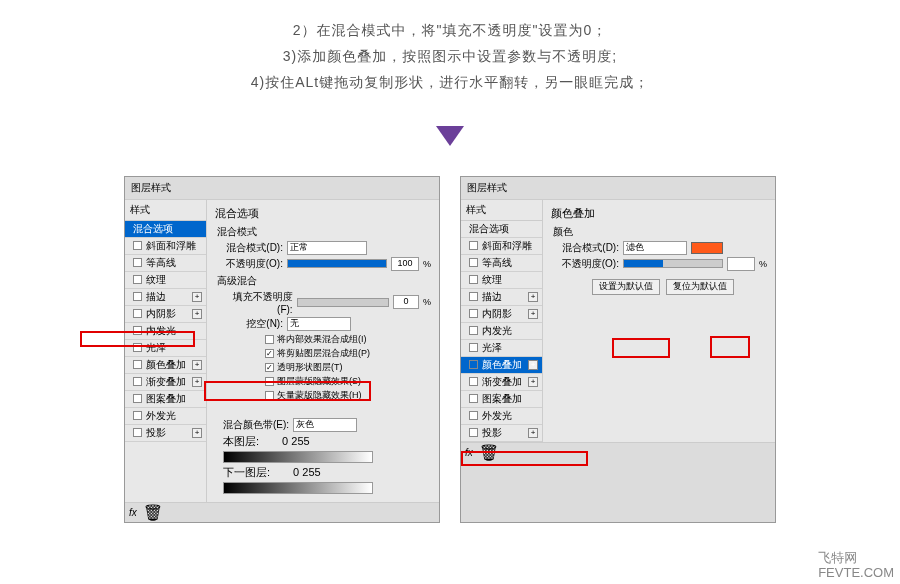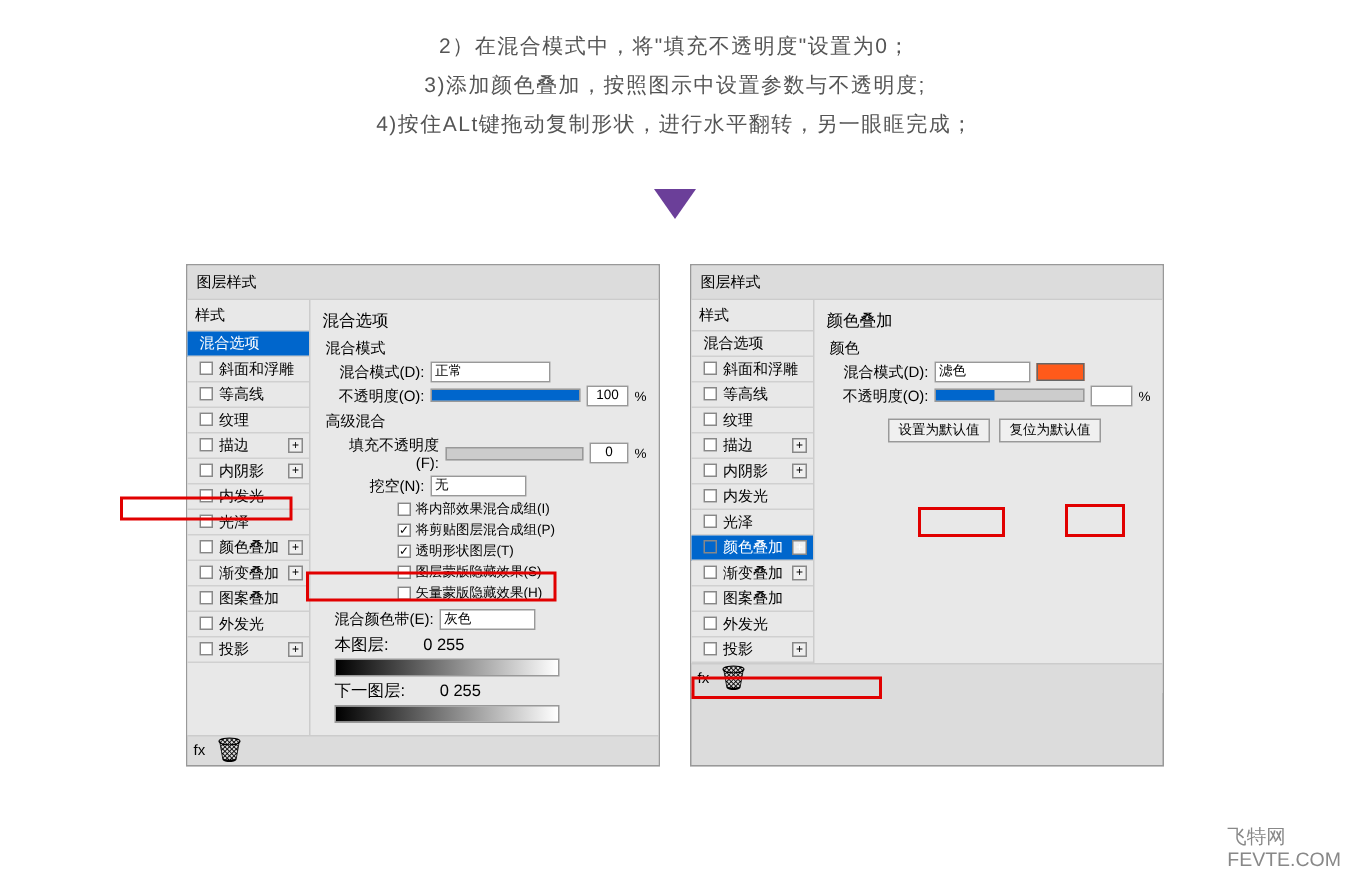--- a/index.html
+++ b/index.html
@@ -37,21 +37,21 @@
 .colorbox3{left:461px;top:451px;width:127px;height:15px}
 .colorbox4{left:612px;top:338px;width:58px;height:20px}
 .colorbox5{left:710px;top:336px;width:40px;height:22px}
 .hexlabel{position:absolute;left:720px;top:294px;color:#ff4a16;font-size:13px}
 .swatch{width:32px;height:12px;background:#ff5a1a;border:1px solid #666;display:inline-block}
 .slider-track{width:100px;height:9px;background:#ccc;border:1px solid #999;display:inline-block;position:relative}
 .slider-track .fill{position:absolute;left:0;top:0;bottom:0;background:#0066cc}
 .btn{background:#f0f0f0;border:1px solid #999;font-size:9px;padding:1px 6px;height:16px;display:inline-flex;align-items:center}
 .gradient-bar{height:12px;width:150px;background:linear-gradient(to right,#000,#fff);border:1px solid #999;margin:2px 0}
 .bottom-bar{display:flex;align-items:center;gap:6px;padding:2px 4px;border-top:1px solid #ccc;background:#dcdcdc;height:20px}
-.fx{font-size:10px;}
+.fx{font-size:10px;font-style:italic}
 .watermark{position:absolute;right:6px;bottom:4px;font-size:13px;color:#888;text-align:left;line-height:1.1}
 </style>
 </head>
 <body>
 
 <div class="instructions">
   <div>2）在混合模式中，将"填充不透明度"设置为0；</div>
   <div>3)添加颜色叠加，按照图示中设置参数与不透明度;</div>
   <div>4)按住ALt键拖动复制形状，进行水平翻转，另一眼眶完成；</div>
 </div>
@@ -150,21 +150,21 @@
         </div>
         <div class="row">
           <label>挖空(N):</label>
           <span class="select">无</span>
         </div>
         <div class="check-row"><span class="cb2"></span><span>将内部效果混合成组(I)</span></div>
         <div class="check-row"><span class="cb2 checked"></span><span>将剪贴图层混合成组(P)</span></div>
         <div class="check-row"><span class="cb2 checked"></span><span>透明形状图层(T)</span></div>
         <div class="check-row"><span class="cb2"></span><span>图层蒙版隐藏效果(S)</span></div>
         <div class="check-row"><span class="cb2"></span><span>矢量蒙版隐藏效果(H)</span></div>
-        <div class="row" style="margin-top:4px">
+        <div class="row" style="margin-top:16px">
           <label>混合颜色带(E):</label>
           <span class="select">灰色</span>
         </div>
         <div style="padding-left:8px;font-size:11px">
           <span>本图层:</span>
           <span style="margin-left:20px">0     255</span>
           <div class="gradient-bar"></div>
           <span>下一图层:</span>
           <span style="margin-left:20px">0     255</span>
           <div class="gradient-bar"></div>

